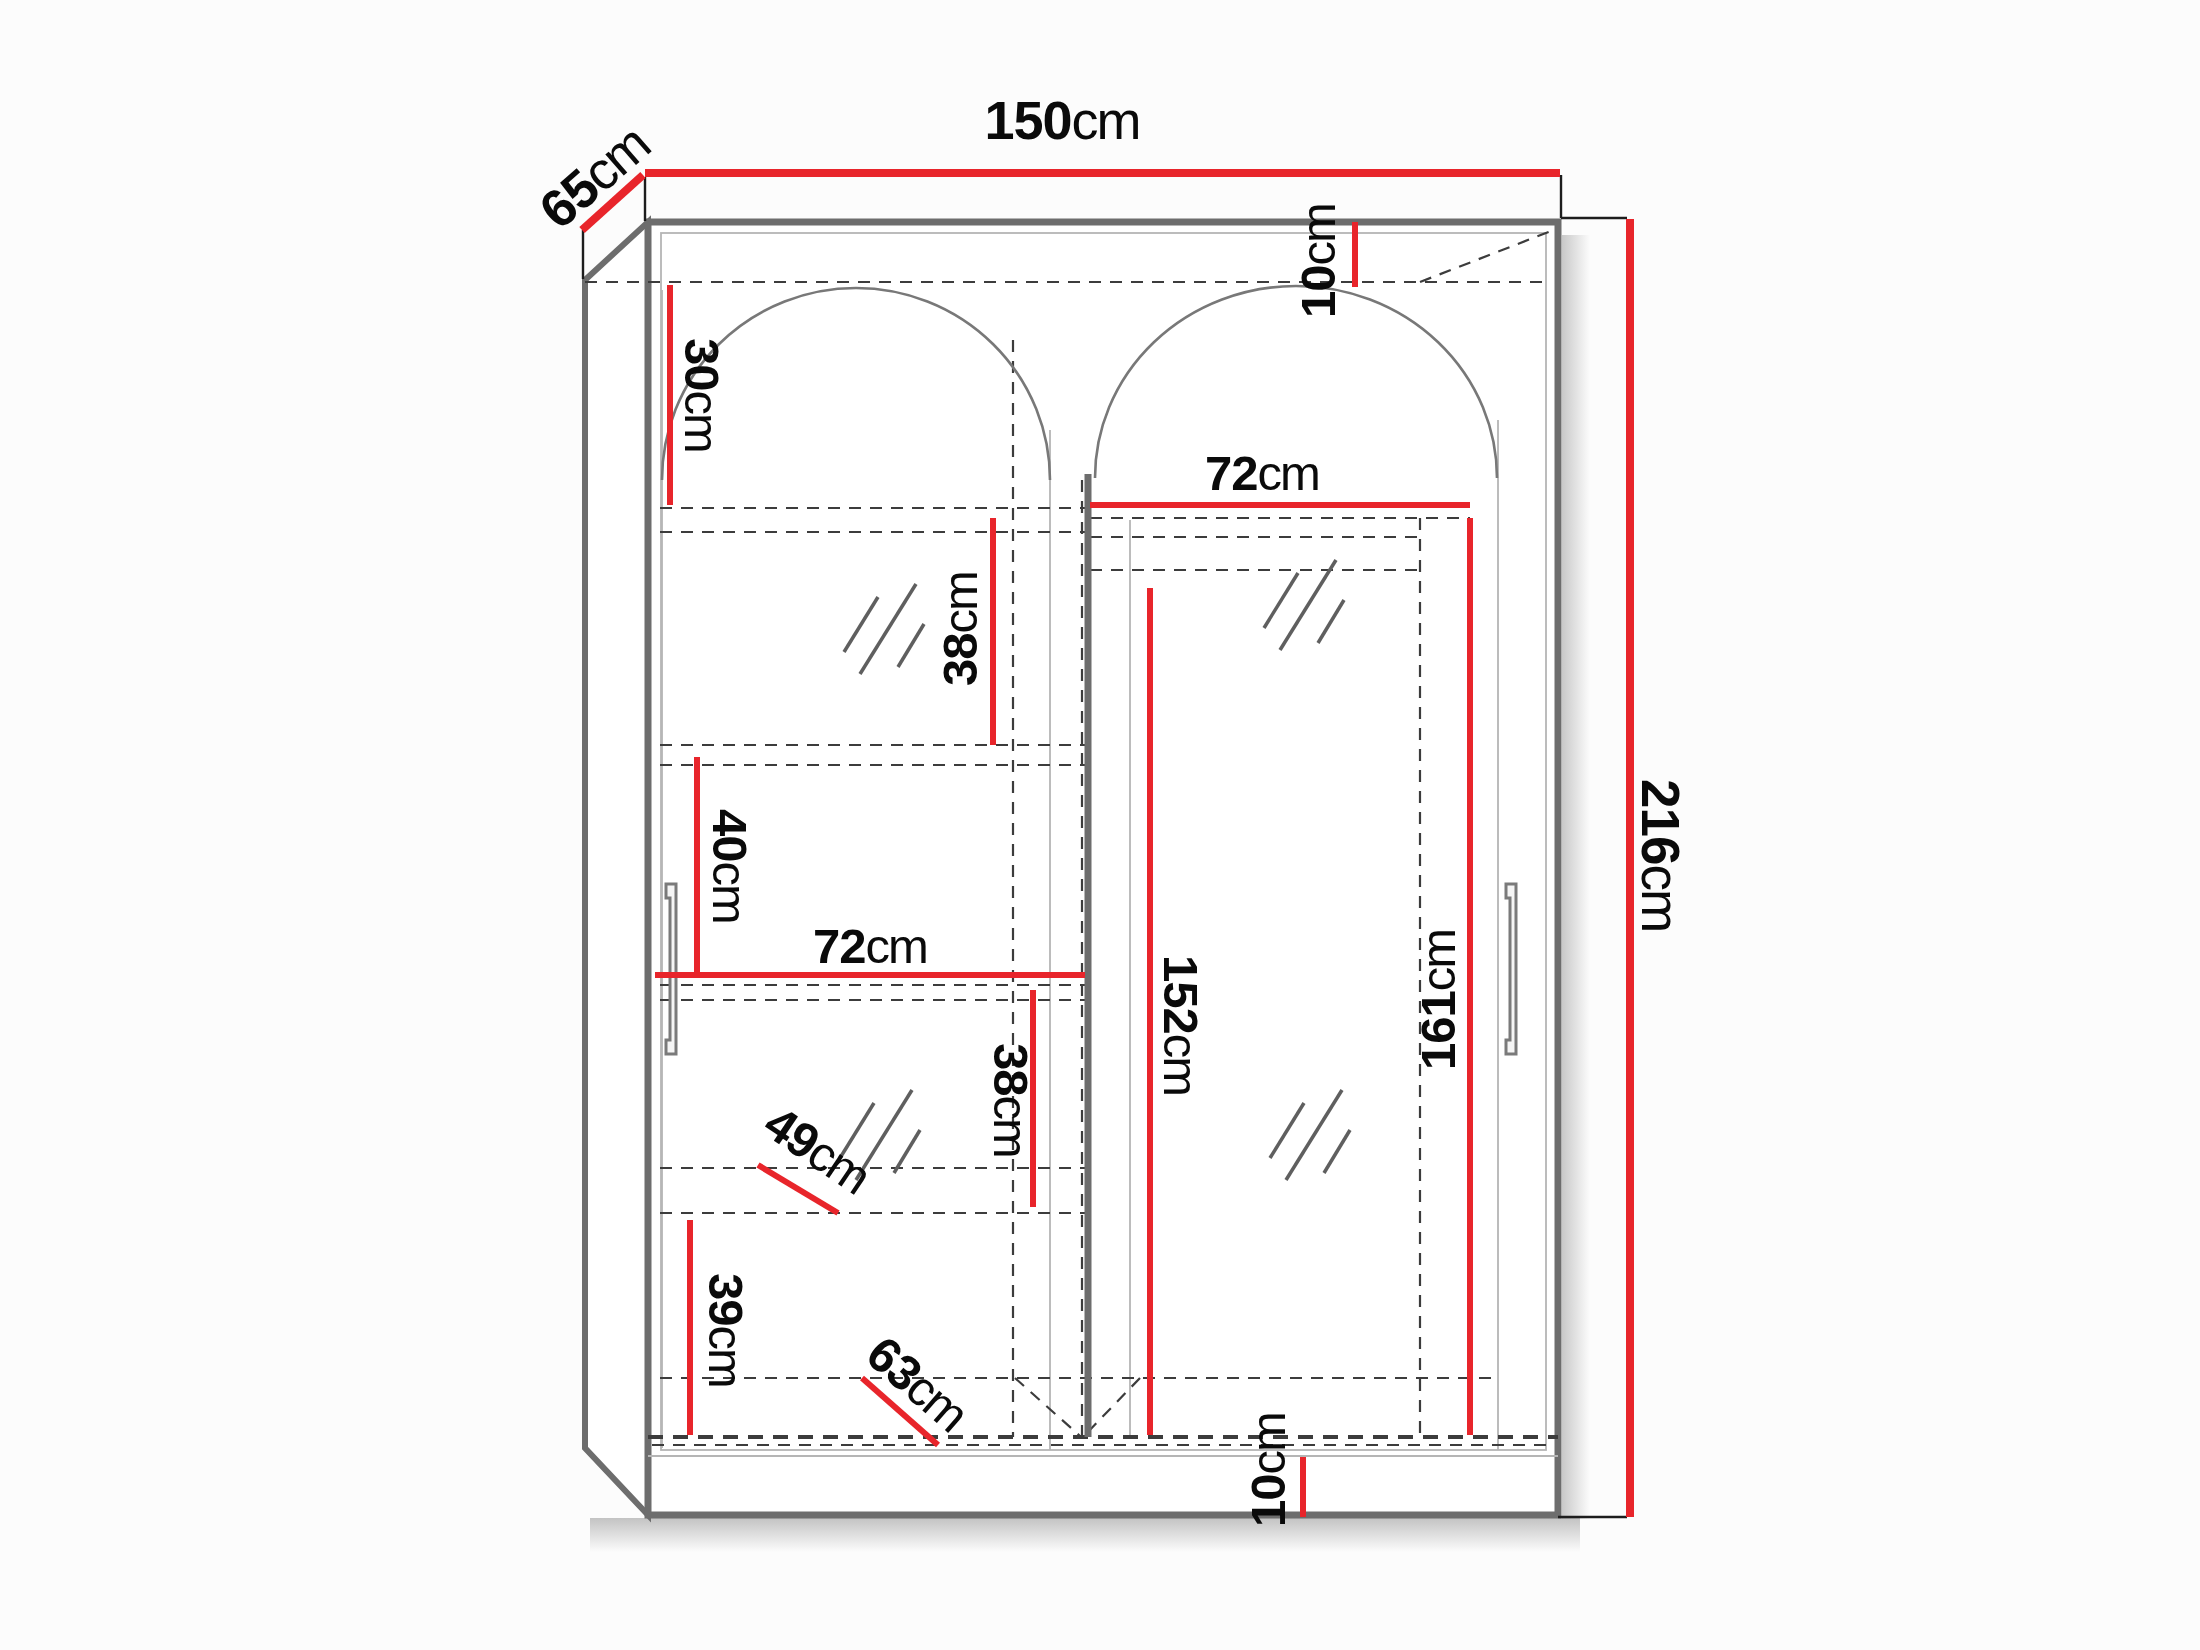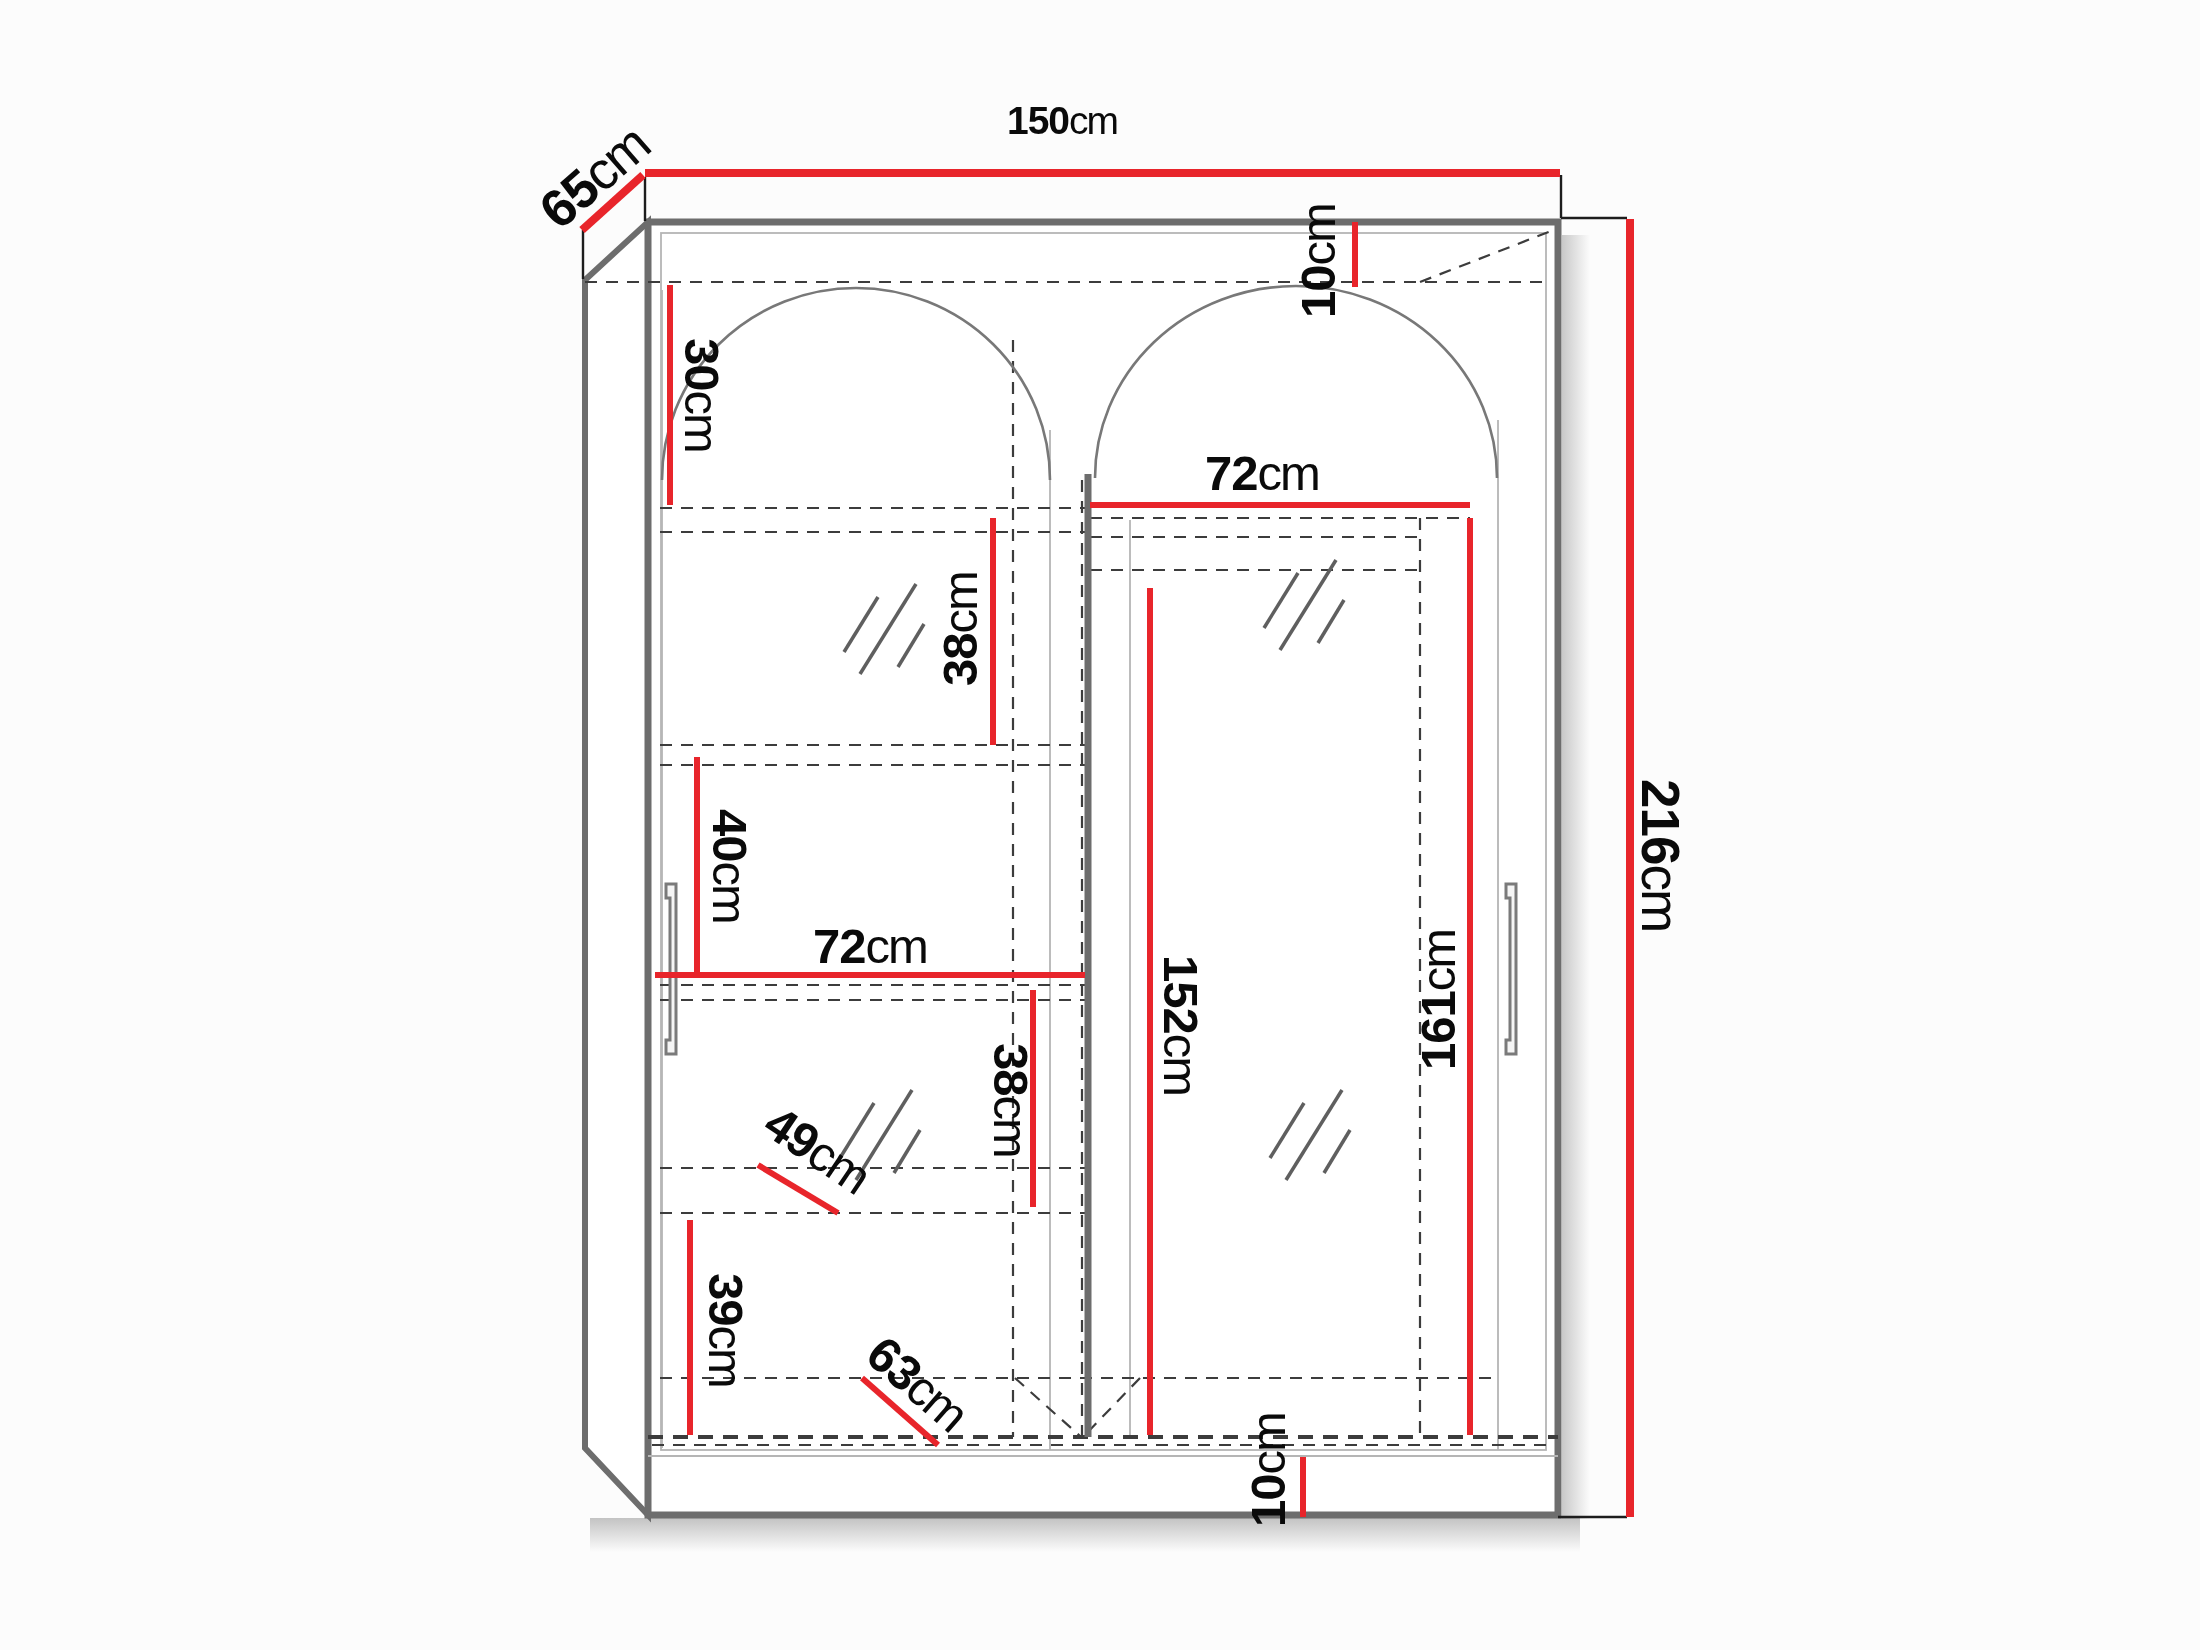--- a/index.html
+++ b/index.html
@@ -143,21 +143,21 @@
       <line x1="1033" y1="990" x2="1033" y2="1207" stroke-width="6"></line>
       <line x1="758" y1="1165" x2="838" y2="1213" stroke-width="6"></line>
       <line x1="690" y1="1220" x2="690" y2="1435" stroke-width="6"></line>
       <line x1="862" y1="1378" x2="938" y2="1445" stroke-width="6"></line>
       <line x1="1150" y1="588" x2="1150" y2="1435" stroke-width="6"></line>
       <line x1="1470" y1="518" x2="1470" y2="1435" stroke-width="6"></line>
       <line x1="1303" y1="1457" x2="1303" y2="1517" stroke-width="6"></line>
     </g>
   </svg>
 
-  <div class="dim" style="left:1062px;top:120px;--r:0deg;font-size:39px;">
+  <div class="dim" style="left:1062px;top:120px;--r:0deg;font-size:54px;">
     <span class="num">150</span><span class="unit">cm</span>
   </div>
 
   <div class="dim" style="left:594px;top:177px;--r:-41deg;font-size:53px;">
     <span class="num">65</span><span class="unit">cm</span>
   </div>
 
   <div class="dim" style="left:1660px;top:855px;--r:90deg;font-size:53px;">
     <span class="num">216</span><span class="unit">cm</span>
   </div>

